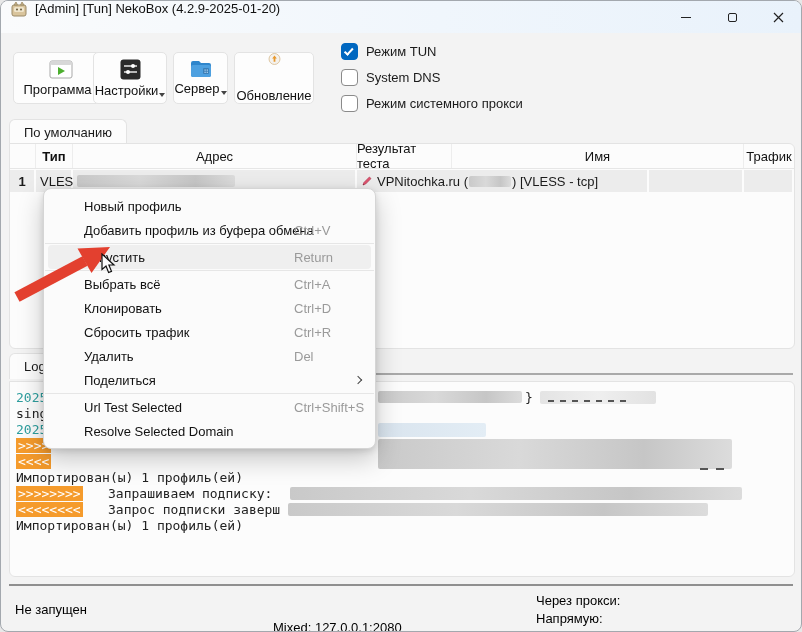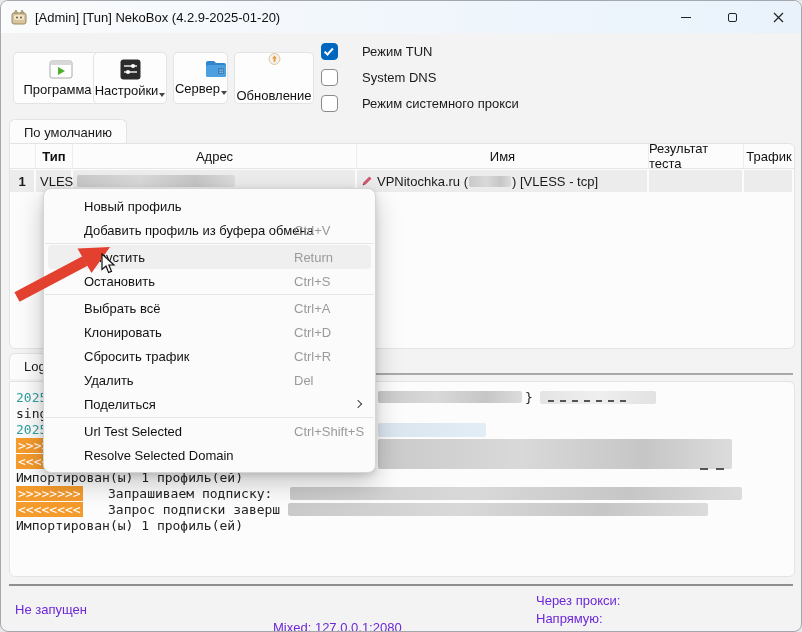--- a/index.html
+++ b/index.html
@@ -3,35 +3,35 @@
 <meta charset="utf-8">
 <style>
   * { margin:0; padding:0; box-sizing:border-box; }
   html,body { width:802px; height:632px; background:#e8e8e8; font-family:"Liberation Sans",sans-serif; }
   #app { position:relative; width:802px; height:632px; background:#f3f3f3; border:1px solid #a3a8ae;
          border-radius:8px; overflow:hidden; font-size:13px; color:#1a1a1a; }
 
   
   .titlebar { position:absolute; left:0; top:0; width:100%; height:32px;
               background:linear-gradient(90deg,#fafbfc 0%,#f0f6fc 55%,#e9f2fb 100%);
-              display:flex; align-items:center; }
+              display:flex; }
   .app-icon { width:16px; height:16px; margin-left:10px; }
   .title-text { margin-left:8px; font-size:13px; color:#111; }
   .win-controls { position:absolute; right:0; top:0; height:32px; display:flex; }
   .win-btn { width:46px; height:32px; display:flex; align-items:center; justify-content:center; }
   .glyph-min { width:10px; height:1px; background:#222; }
   .glyph-max { width:9px; height:9px; border:1px solid #222; border-radius:2px; }
 
   
   .toolbar-btn { position:absolute; background:#fdfdfd; border:1px solid #e3e3e3; border-radius:5px;
                  display:flex; flex-direction:column; align-items:center; justify-content:center; gap:3px; }
   .toolbar-btn .lbl { font-size:13px; color:#111; display:flex; align-items:flex-end; gap:1px; }
   .dd-arrow { width:0; height:0; border-left:3.5px solid transparent; border-right:3.5px solid transparent;
               border-top:4px solid #444; margin-bottom:1px; }
-  .chk-row { position:absolute; left:320px; display:flex; align-items:center; gap:24px; height:18px; }
+  .chk-row { position:absolute; left:340px; display:flex; align-items:center; gap:8px; height:18px; }
   .chk-box { width:17px; height:17px; border:1px solid #8a8a8a; border-radius:4px; background:#fff;
              display:flex; align-items:center; justify-content:center; }
   .chk-box.checked { background:#0067c0; border-color:#0067c0; }
   .tick { width:9px; height:5px; border-left:2px solid #fff; border-bottom:2px solid #fff;
           transform:rotate(-48deg) translate(0,-1px); }
 
   
   .tab { position:absolute; background:#fcfcfc; border:1px solid #e3e3e3; border-bottom:none;
          border-radius:6px 6px 0 0; display:flex; align-items:center; padding:0 14px; font-size:13px; }
   .panel { position:absolute; background:#fcfcfc; border:1px solid #e3e3e3; border-radius:0 6px 6px 6px; }
@@ -61,21 +61,21 @@
 
   
   .logpane { font-family:"DejaVu Sans Mono",monospace; font-size:13px; color:#222; }
   .logpane span { position:absolute; white-space:nowrap; line-height:15px; }
   .ts { color:#2e9e9e; }
   .hlorange { background:#f59b2c; color:#fff; padding:0 2px; }
   .dashmark { position:absolute; background:#555; height:2px; }
 
   
   .split { position:absolute; background:#a9a9a9; }
-  .statusbar { position:absolute; left:0; top:586px; width:100%; height:46px; font-size:13px; color:#6d28d9; }
+  .statusbar { position:absolute; left:0; top:586px; width:100%; height:46px; font-size:13px; color:#000000; }
   .statusbar .s { position:absolute; }
 
   
   .anno { position:absolute; z-index:50; }
 </style>
 </head>
 <body>
 
 <div id="app">
 
@@ -122,21 +122,21 @@
       <line x1="4" y1="13" x2="17" y2="13" stroke="#e8e8e8" stroke-width="1.6"></line>
       <circle cx="13" cy="7" r="2" fill="#fff"></circle>
         <circle cx="8" cy="13" r="2" fill="#fff"></circle>
     </svg>
     <div class="lbl">
         <span>Настройки</span>
         <span class="dd-arrow"></span>
       </div>
   </div>
 
-  <div class="toolbar-btn" style="left:172px;top:51px;width:55px;height:52px;align-items:flex-end;">
+  <div class="toolbar-btn" style="left:172px;top:51px;width:55px;height:52px;">
     <svg width="22" height="18" viewBox="0 0 22 18">
       <path d="M1 3 a2 2 0 0 1 2-2 h6 l2 2 h8 a2 2 0 0 1 2 2 v10 a2 2 0 0 1-2 2 h-16 a2 2 0 0 1-2-2 Z" fill="#2f86cc"></path>
       <rect x="1" y="5" width="20" height="12" rx="2" fill="#4da0e0"></rect>
       <rect x="13" y="8" width="6" height="6" rx="1" fill="#3a7fb8"></rect>
       <rect x="14.5" y="9.5" width="1.2" height="1.2" fill="#bcdcf5"></rect>
         <rect x="16.7" y="9.5" width="1.2" height="1.2" fill="#bcdcf5"></rect>
       <rect x="14.5" y="11.7" width="1.2" height="1.2" fill="#bcdcf5"></rect>
         <rect x="16.7" y="11.7" width="1.2" height="1.2" fill="#bcdcf5"></rect>
     </svg>
     <div class="lbl">
@@ -171,22 +171,22 @@
   </div>
 
   <div class="tab" style="left:8px;top:118px;height:25px;">
     <span>По умолчанию</span>
   </div>
   <div class="panel" style="left:8px;top:142px;width:786px;height:206px;">
     <div class="tbl-header">
       <div class="hc" style="width:26px;"></div>
       <div class="hc" style="width:37px;font-weight:bold;">Тип</div>
       <div class="hc" style="width:284px;">Адрес</div>
+      <div class="hc" style="width:95px;">Результат теста</div>
       <div class="hc" style="width:292px;">Имя</div>
-      <div class="hc" style="width:95px;">Результат теста</div>
       <div class="hc" style="width:50px;border-right:none;">Трафик</div>
     </div>
     <div class="trow">
       <div class="tc rownum" style="width:24px;">1</div>
       <div class="tc" style="width:35px;">VLESS</div>
       <div class="tc" style="width:282px;">
         <div class="redact" style="width:158px;height:12px;"></div>
       </div>
       <div class="tc" style="width:290px;">
         <svg width="12" height="12" viewBox="0 0 12 12" style="margin-right:4px;">
@@ -258,24 +258,20 @@
     </div>
     <div class="ctx-item">
       <span class="mlabel">Добавить профиль из буфера обмена</span>
       <span class="msc">Ctrl+V</span>
     </div>
     <div class="ctx-sep"></div>
     <div class="ctx-item hl">
       <span class="mlabel">Запустить</span>
       <span class="msc">Return</span>
     </div>
-    <div class="ctx-item">
-      <span class="mlabel">Остановить</span>
-      <span class="msc">Ctrl+S</span>
-    </div>
     <div class="ctx-sep"></div>
     <div class="ctx-item">
       <span class="mlabel">Выбрать всё</span>
       <span class="msc">Ctrl+A</span>
     </div>
     <div class="ctx-item">
       <span class="mlabel">Клонировать</span>
       <span class="msc">Ctrl+D</span>
     </div>
     <div class="ctx-item">

